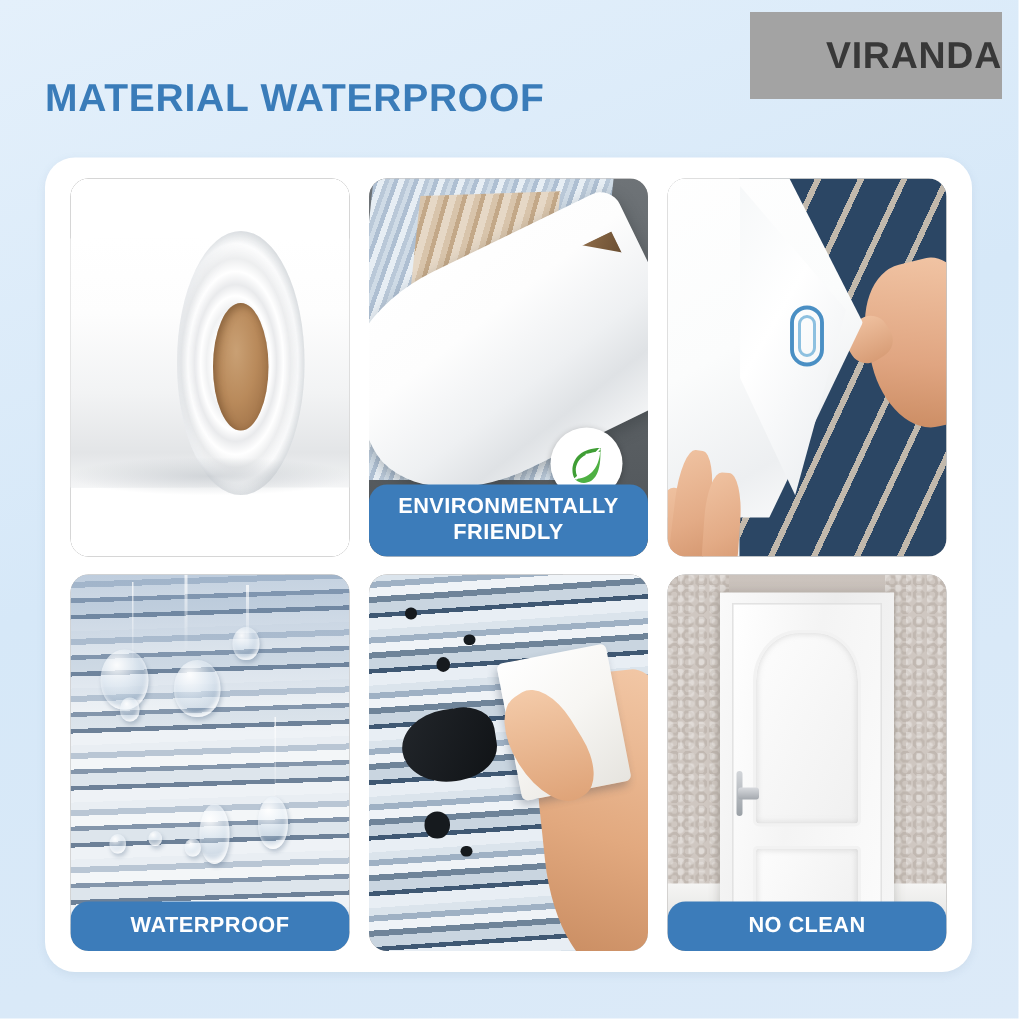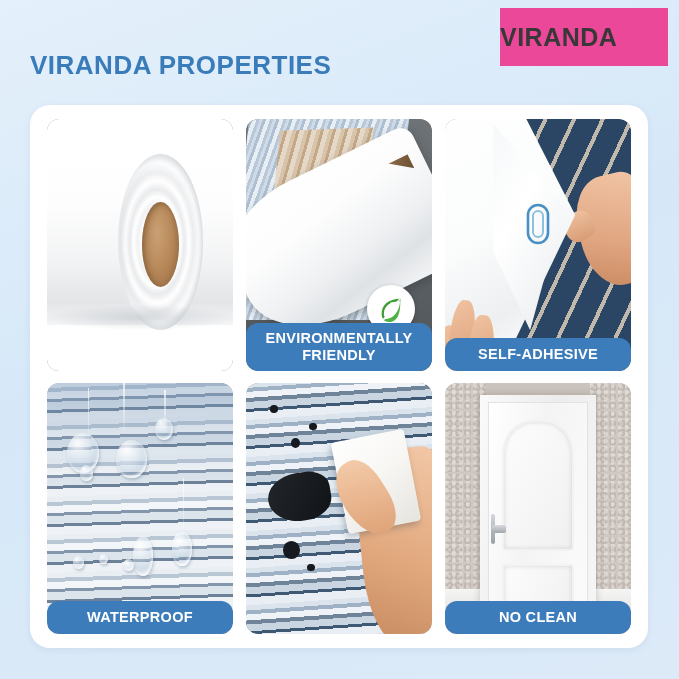--- a/index.html
+++ b/index.html
@@ -30,24 +30,24 @@
     font-weight: bold;
     letter-spacing: 0.5px;
     color: #3a7cb9;
     white-space: nowrap;
   }
 
   .brand-box {
     position: absolute;
     left: 500px; top: 8px;
     width: 168px; height: 58px;
-    background: #ec4899;
+    background: #a3a3a3;
     display: flex;
     align-items: center;
-    justify-content: flex-start;
+    justify-content: flex-end;
   }
   .brand-text {
     font-size: 25px;
     font-weight: bold;
     letter-spacing: 0.5px;
     color: #383838;
   }
 
   
   .panel {
@@ -412,21 +412,21 @@
     left: 2%; top: 51%;
     width: 4%; height: 14%;
     background: linear-gradient(180deg,#d3d6da,#9aa0a6);
     border-radius: 2px;
   }
 </style>
 </head>
 <body>
 
 <div class="header">
-  <div class="page-title">VIRANDA PROPERTIES</div>
+  <div class="page-title">MATERIAL WATERPROOF</div>
 
   <div class="brand-box">
     <span class="brand-text">VIRANDA</span>
   </div>
 </div>
 
 <div class="panel">
   <div class="grid">
 
     <div class="card">
@@ -476,21 +476,20 @@
         <div class="clip-icon">
           <svg width="26" height="44" viewBox="0 0 26 44">
             <rect x="3" y="3" width="20" height="38" rx="10" fill="none" stroke="#4a8fc4" stroke-width="2.6"></rect>
             <rect x="8" y="9" width="10" height="26" rx="5" fill="none" stroke="#8dc0e0" stroke-width="2"></rect>
           </svg>
         </div>
         <div class="hand hand-l3"></div>
         <div class="hand hand-l1"></div>
         <div class="hand hand-l2"></div>
       </div>
-      <div class="band">SELF-ADHESIVE</div>
     </div>
 
     <div class="card">
       <div class="photo">
         <div class="wp-bg"></div>
         <div class="wp-top"></div>
         <div class="streak" style="left:22%; top:2%;  height:22%;"></div>
         <div class="streak" style="left:41%; top:0%;  height:20%;"></div>
         <div class="streak" style="left:63%; top:3%;  height:17%;"></div>
         <div class="streak" style="left:73%; top:38%; height:22%;"></div>

